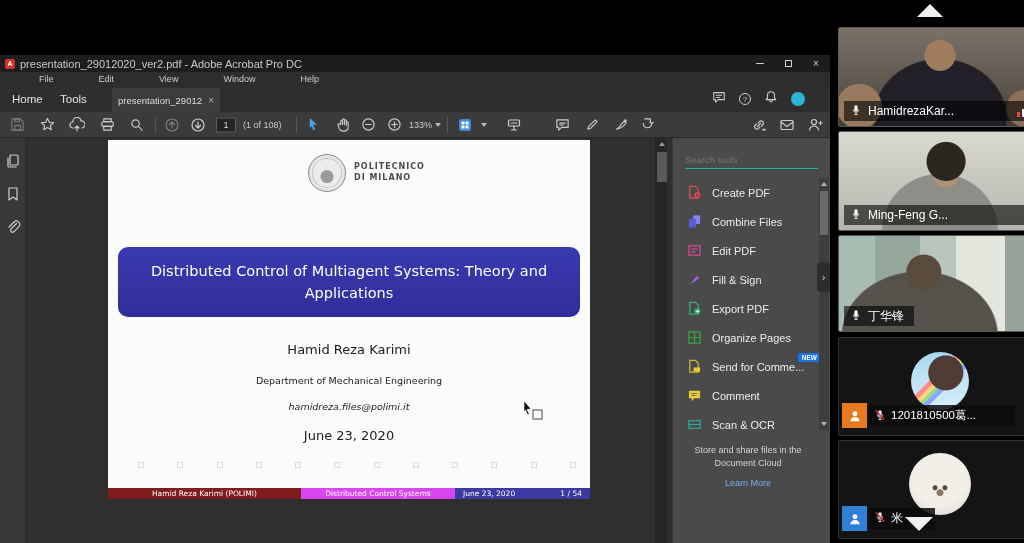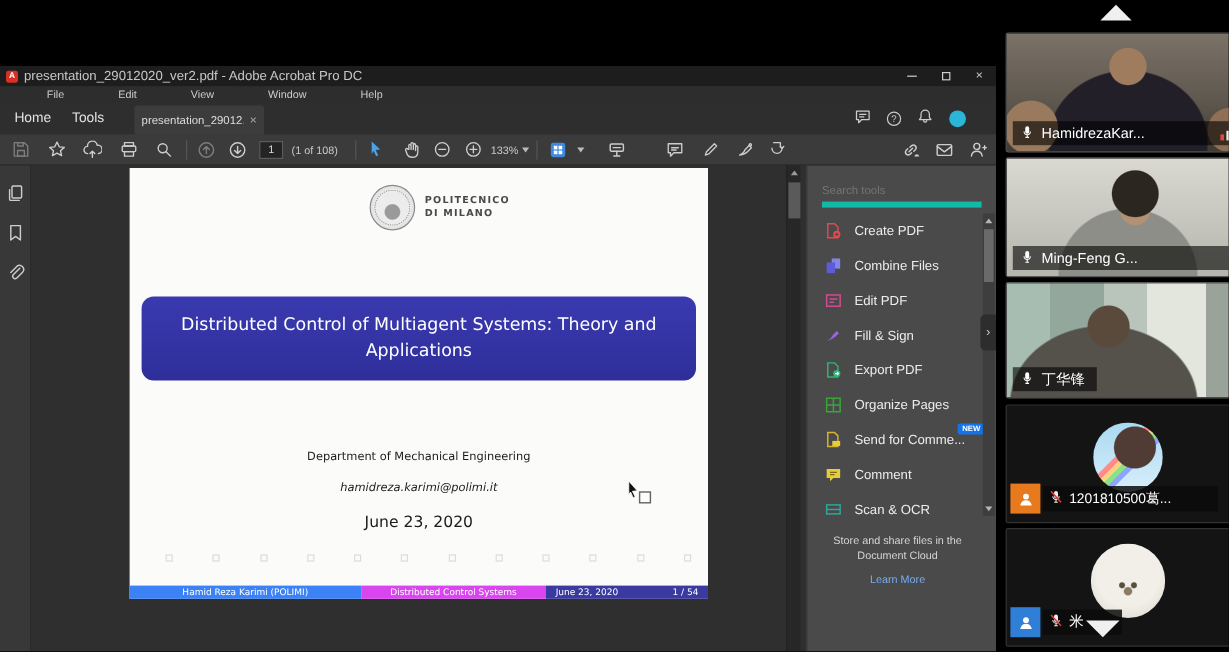--- a/index.html
+++ b/index.html
@@ -86,21 +86,21 @@
               color:#fff; font-size:7.5px; line-height:11px; }
   .sf-a { width:40%; text-align:center; }
   .sf-t { width:32%; text-align:center; }
   .sf-r { width:28%; display:flex; justify-content:space-between; padding:0 8px; }
 
   
   .cursor { position:absolute; left:414px; top:260px; width:26px; height:24px; }
 
   
   .toolspanel { position:absolute; left:672px; top:83px; width:158px; bottom:0; background:#4a4a4a; border-left:1px solid #3a3a3a; }
-  .tp-search { margin:11px 12px 0 12px; border-bottom:5px solid #14b8a6; }
+  .tp-search { margin:11px 12px 0 12px; border-bottom:1px solid #14b8a6; }
   .tp-search input { width:100%; background:transparent; border:none; outline:none; color:#c9c9c9;
                      font-size:9.5px; height:17px; font-family:"Liberation Sans", sans-serif; }
   .tp-list { position:absolute; left:0; top:40px; width:150px; height:252px; overflow:hidden; }
   .tp-row { position:relative; height:29px; display:flex; align-items:center; gap:10px; padding-left:14px; }
   .tp-row .tlabel { font-size:11px; color:#ececec; white-space:nowrap; }
   .new-badge { position:absolute; right:2px; top:1px; background:#1473e6; color:#fff; font-size:6.5px;
                padding:1px 4px; border-radius:2px; font-weight:bold; }
   .tp-promo { position:absolute; left:0; top:306px; width:150px; text-align:center; color:#d5d5d5; font-size:9px; line-height:1.45; }
   .tp-learn { position:absolute; left:0; top:340px; width:150px; text-align:center; color:#76aef0; font-size:9px; }
   .tp-scroll { position:absolute; right:1px; top:40px; width:10px; height:252px; background:#3e3e3e; }
@@ -379,39 +379,40 @@
       <div class="slide">
         <div class="seal"></div>
         <div class="logo-text">
           <div>POLITECNICO</div>
           <div>DI MILANO</div>
         </div>
         <div class="banner">
           <div>Distributed Control of Multiagent Systems: Theory and</div>
           <div>Applications</div>
         </div>
+        <div class="s-author">Hamid Reza Karimi</div>
         <div class="s-affil1">Department of Mechanical Engineering</div>
-        <div class="s-email">hamidreza.karimi@polimi.it</div>
+        <div class="s-email">hamidreza.files@polimi.it</div>
         <div class="s-date">June 23, 2020</div>
         <div class="beamer-nav">
           <i></i>
             <i></i>
             <i></i>
             <i></i>
             <i></i>
             <i></i>
             <i></i>
             <i></i>
             <i></i>
             <i></i>
             <i></i>
             <i></i>
         </div>
         <div class="s-footer">
-          <div class="sf-a" style="background:#3b82f6">Hamid Reza Karimi  (POLIMI)</div>
+          <div class="sf-a" style="background:#7f1d1d">Hamid Reza Karimi  (POLIMI)</div>
           <div class="sf-t" style="background:#d946ef">Distributed Control Systems</div>
           <div class="sf-r" style="background:#3a3aa0">
             <span>June 23, 2020</span>
             <span>1 / 54</span>
           </div>
         </div>
         <div class="cursor">
           <svg width="26" height="24" viewBox="0 0 26 24">
               <path d="M2 1l7 8-4 .4 2.3 4.6-1.6.8L3.5 10 2 12z" fill="#111" stroke="#fff" stroke-width=".6"></path>
               <rect x="11" y="10" width="9" height="9" fill="#fdfdfd" stroke="#666" stroke-width="1.2"></rect>

